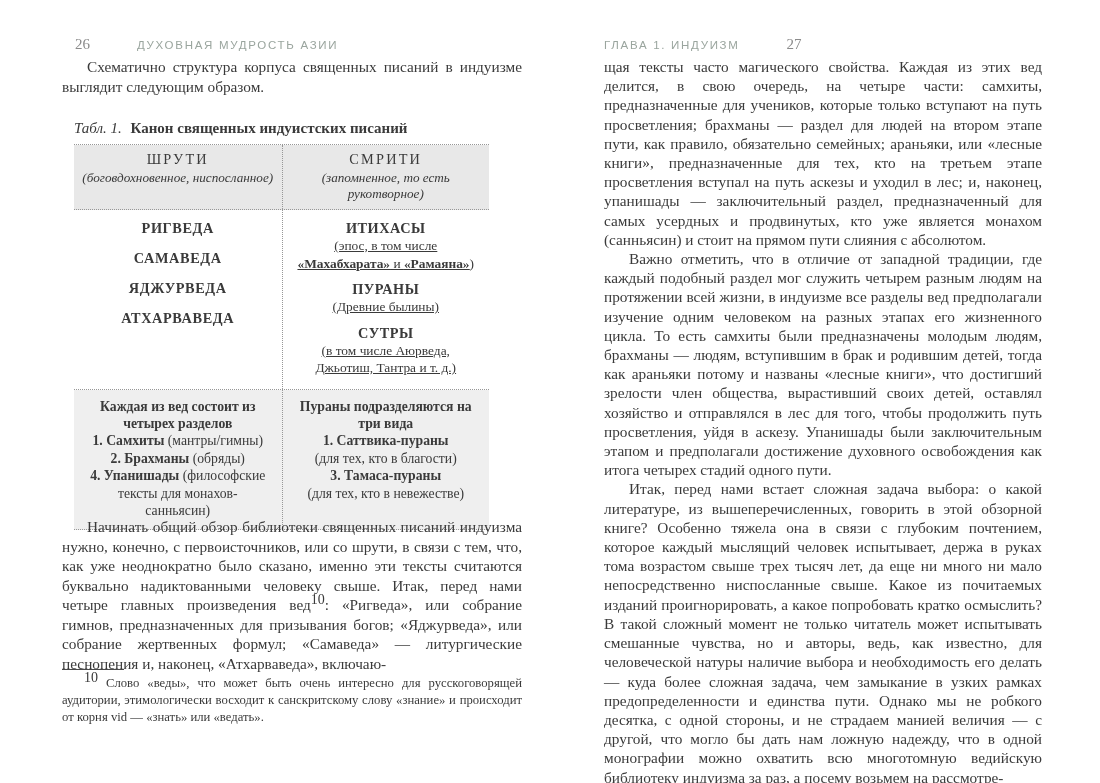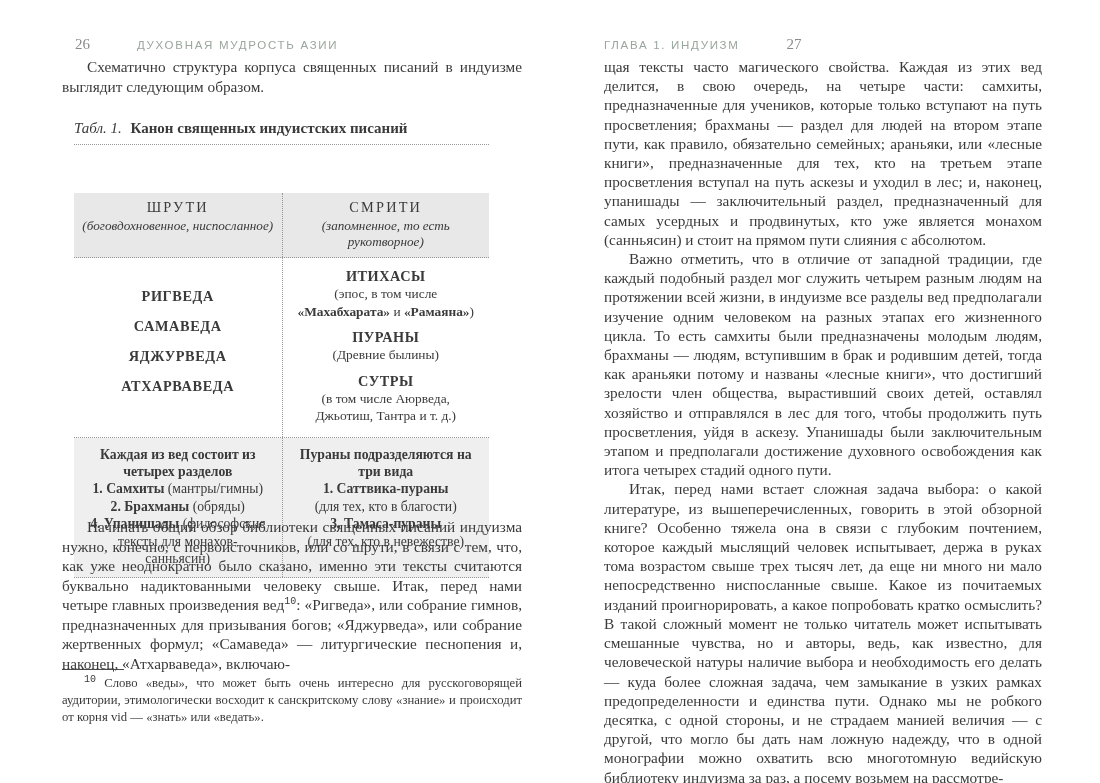--- a/index.html
+++ b/index.html
@@ -21,46 +21,46 @@
     white-space:nowrap;
   }
   .pagenum{font-size:15px;color:var(--page_number,#8b8b8b);}
   .page-left .pagenum{margin-left:13px;}
 
   .body-par{
     margin:0;font-size:15.3px;line-height:19.6px;text-align:justify;
     color:var(--body_text,#3a3a3a);
   }
   .indent{text-indent:25px;}
-  sup.fn-ref{font-size:10px;line-height:0;vertical-align:super;font-family:Liberation Mono, monospace;}
+  sup.fn-ref{font-size:14px;line-height:0;vertical-align:super;}
 
   
   .intro{position:absolute;top:57px;left:0;width:100%;}
   .tbl-caption{position:absolute;top:120px;left:12px;margin:0;font-size:15px;}
   .tbl-caption em{font-style:italic;font-weight:400;margin-right:5px;}
   .tbl-caption b{font-weight:bold;}
 
   .canon-table{
     position:absolute;top:144px;left:12px;width:415px;
     border-top:1px dotted var(--table_border,#979797);
     font-size:13.8px;color:var(--body_text,#3a3a3a);
   }
   .trow{display:flex;border-bottom:1px dotted var(--table_border,#979797);}
   .tcell{width:50%;box-sizing:border-box;text-align:center;}
   .tcell + .tcell{border-left:1px dotted var(--table_border,#979797);}
-  .thead{background:var(--table_shade_header,#e8e8e8);margin-top:48px;}
+  .thead{background:var(--table_shade_header,#e8e8e8);}
   .thead .tcell{padding:6px 8px 7px;}
   .col-title{font-size:14.3px;letter-spacing:2.2px;}
   .col-sub{font-size:13.2px;margin-top:2px;font-style:italic;}
   .tbodyrow .tcell{padding:10px 10px 12px;}
-  .veda-item{font-weight:bold;font-size:14.3px;letter-spacing:.6px;margin-top:20px;}
+  .veda-item{font-weight:bold;font-size:14.3px;letter-spacing:.6px;}
   .veda-item + .veda-item{margin-top:13px;}
   .smriti-entry + .smriti-entry{margin-top:9px;}
   .entry-title{font-weight:bold;font-size:14.3px;letter-spacing:.5px;}
-  .entry-sub{font-size:13.4px;line-height:17.5px;}
+  .entry-sub{font-size:13.4px;line-height:17.5px;text-decoration:underline;}
   .entry-sub b{font-weight:bold;}
   .tfoot{background:var(--table_shade_footer,#efefef);}
   .tfoot .tcell{padding:8px 13px 10px;font-size:13.7px;line-height:17.4px;}
   .ft-heading{font-weight:bold;}
   .ft-item b{font-weight:bold;}
   .ft-line-bold{font-weight:bold;}
 
   .main-par{position:absolute;top:517px;left:0;width:100%;line-height:19.5px;}
 
   .footnote{position:absolute;top:669px;left:0;width:100%;}

